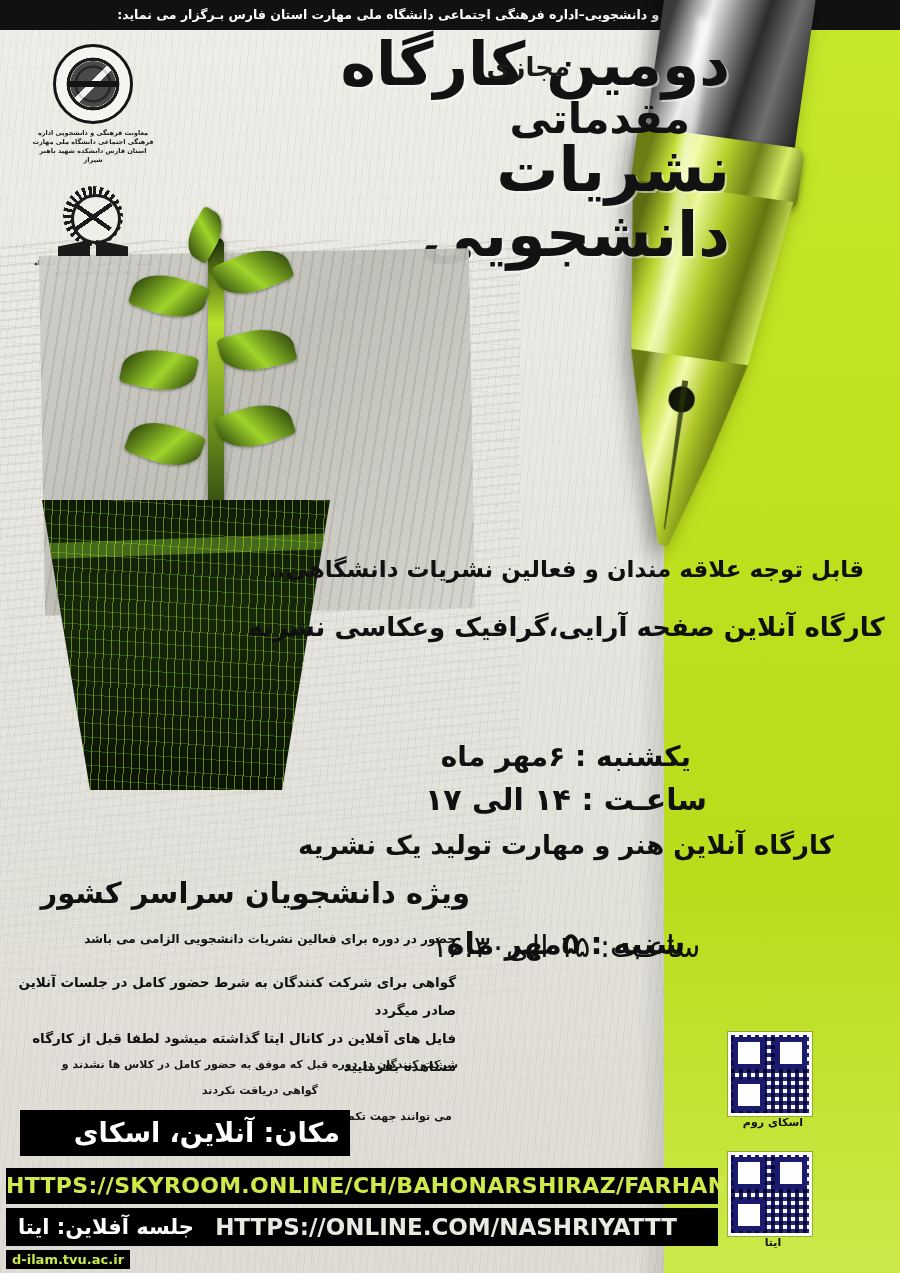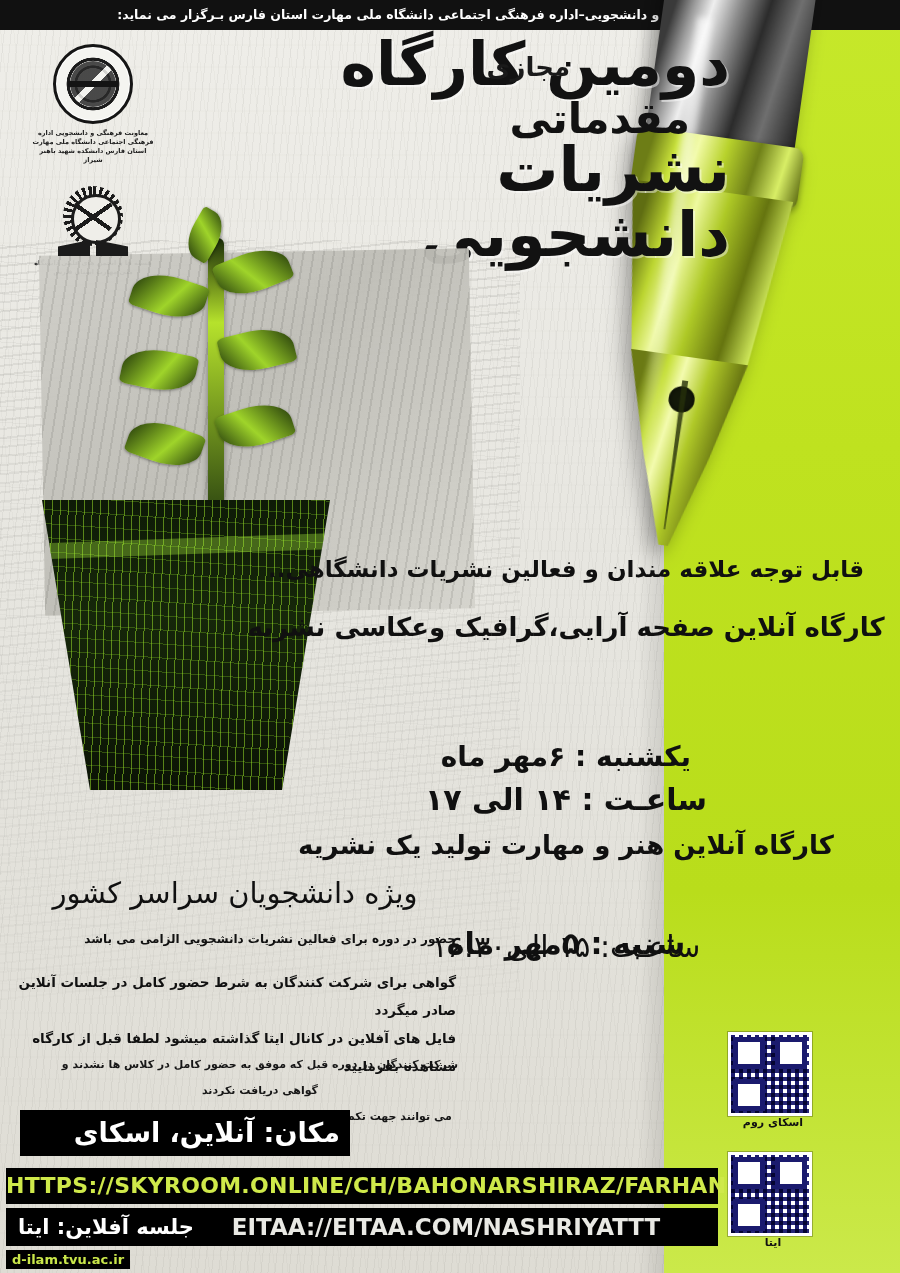--- a/index.html
+++ b/index.html
@@ -237,22 +237,22 @@
   .ws1-teacher{top:660px;font-size:30px;font-weight:bold;}
   .ws1-day{top:716px;font-size:28px;font-weight:bold;margin-top:24px;}
   .ws1-time{top:750px;font-size:30px;font-weight:bold;margin-top:32px;}
   .ws2-title{top:830px;font-size:26px;font-weight:bold;}
   .ws2-teacher{top:880px;font-size:30px;font-weight:bold;}
   .ws2-day{top:926px;font-size:30px;font-weight:bold;}
   .ws2-time{top:929px;font-size:30px;font-weight:normal;}
 
   
   .special{
-    position:absolute;left:0;top:876px;width:470px;text-align:center;direction:rtl;
-    font-size:29px;font-weight:normal;color:#101010;padding-right:12px;
+    position:absolute;left:0;top:876px;width:470px;text-align:right;direction:rtl;
+    font-size:29px;font-weight:bold;color:#101010;padding-right:12px;
   }
   .note-a{
     position:absolute;left:6px;top:932px;width:450px;text-align:right;direction:rtl;
     font-size:12px;font-weight:bold;color:#111;
   }
   .note-b{
     position:absolute;left:6px;top:968px;width:450px;text-align:right;direction:rtl;
     font-size:13.5px;font-weight:bold;color:#111;line-height:28px;
   }
   .note-c{
@@ -401,21 +401,21 @@
 می توانند جهت تکمیل دوره خود در دوره شرکت نموده و گواهی دریافت کنند</div>
 
   <div class="loc-box"></div>
   <div class="loc-text">مکان: آنلاین، اسکای روم</div>
 
   <div class="url1-box"></div>
   <div class="url1-text">HTTPS://SKYROOM.ONLINE/CH/BAHONARSHIRAZ/FARHANGI</div>
 
   <div class="url2-box"></div>
   <div class="url2-label">جلسه آفلاین: ایتا</div>
-  <div class="url2-text">EITAA://EITAA.COM/NASHRIYATTT</div>
+  <div class="url2-text">HTTPS://ONLINE.COM/NASHRIYATTT</div>
 
   <div class="footer-url">d-ilam.tvu.ac.ir</div>
 
   <div class="qr qr1">
     <div class="cells">
         <div class="eye3"></div>
       </div>
   </div>
   <div class="qr-cap qr1-cap">اسکای روم</div>
 

